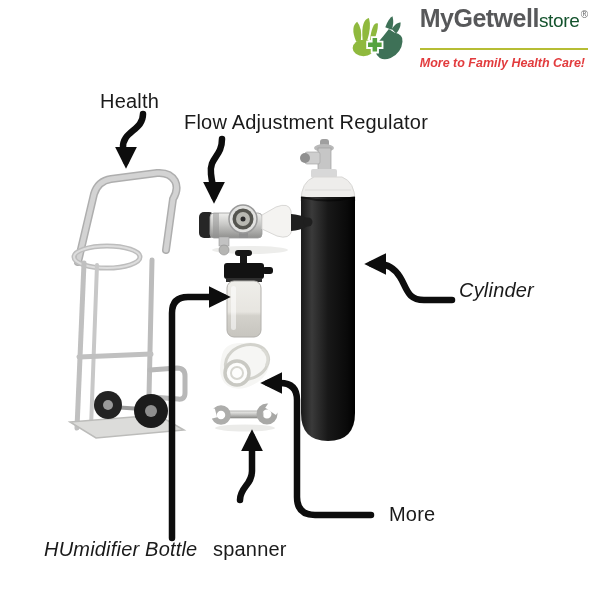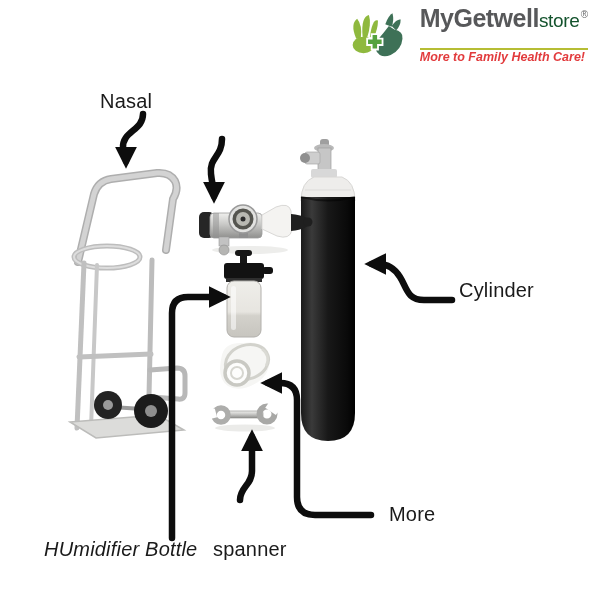--- a/index.html
+++ b/index.html
@@ -13,21 +13,21 @@
     white-space:nowrap;line-height:1.1;
   }
   
   .logo{position:absolute;top:6px;right:12px;display:flex;align-items:center;gap:13px;}
   .logo-mark{width:58px;height:48px;flex:0 0 auto;}
   .logo-text{display:flex;flex-direction:column;}
   .brand-line{display:flex;align-items:baseline;line-height:1;}
   .brand{font-size:25px;font-weight:600;color:#57585a;letter-spacing:-.5px;}
   .suffix{font-size:19px;font-weight:400;color:#14532d;letter-spacing:-.3px;}
   .reg{font-size:10px;color:#6b6c6e;transform:translateY(-9px);margin-left:1px;}
-  .tagline-wrap{border-top:2.5px solid #b6bd34;margin-top:17px;padding-top:0;}
+  .tagline-wrap{border-top:2.5px solid #b6bd34;margin-top:17px;padding-top:6px;}
   .tagline{font-size:12.5px;font-weight:700;font-style:italic;color:#e23b3d;white-space:nowrap;}
 </style>
 </head>
 <body>
 
 <div class="canvas">
 
   <svg class="art" width="600" height="600" viewBox="0 0 600 600" aria-hidden="true">
     <defs>
       <marker id="ah" viewBox="0 0 10 10" refX="6.5" refY="5" markerWidth="3.4" markerHeight="3.4" orient="auto-start-reverse">
@@ -131,22 +131,23 @@
     <g fill="none" stroke="#0d0d0d" stroke-width="6.5" stroke-linecap="round" stroke-linejoin="round">
       <path d="M143 114 C143 131 122 131 123 148 C123 155 126 157 126 161" marker-end="url(#ah)"></path>
       <path d="M222 139 C222 157 209 157 211 174 C212 184 214 188 214 196" marker-end="url(#ah)"></path>
       <path d="M452 300 L424 300 C407 300 407 288 400 277 C395 269 389 264 379 264 L372 264" marker-end="url(#ah)"></path>
       <path d="M172 538 L172 313 Q172 297 188 297 L223 297" marker-end="url(#ah)"></path>
       <path d="M371 515 L315 515 Q297 515 297 497 L297 400 Q297 383 280 383 L268 383" marker-end="url(#ah)"></path>
       <path d="M240 500 C240 487 252 485 252 471 C252 459 252 448 252 437" marker-end="url(#ah)"></path>
     </g>
   </svg>
 
-  <div class="label" style="left:100px;top:90px;">Nasal</div>
-  <div class="label" style="left:459px;top:279px;">Cylinder</div>
+  <div class="label" style="left:100px;top:90px;">Health</div>
+  <div class="label" style="left:184px;top:111px;">Flow Adjustment Regulator</div>
+  <div class="label" style="left:459px;top:279px;font-style:italic;">Cylinder</div>
   <div class="label" style="left:213px;top:502px;margin-top:36px;">spanner</div>
   <div class="label" style="left:389px;top:503px;">More</div>
   <div class="label" style="left:44px;top:538px;font-style:italic;">HUmidifier Bottle</div>
 
   <div class="logo">
     <svg class="logo-mark" viewBox="0 0 64 52" aria-hidden="true">
 
       <g fill="#8fb93e">
         <path d="M8 30 Q1 14 9 8 Q15 15 13 30 Z"></path>
         <path d="M15 28 Q13 6 22 4 Q25 14 20 29 Z"></path>

